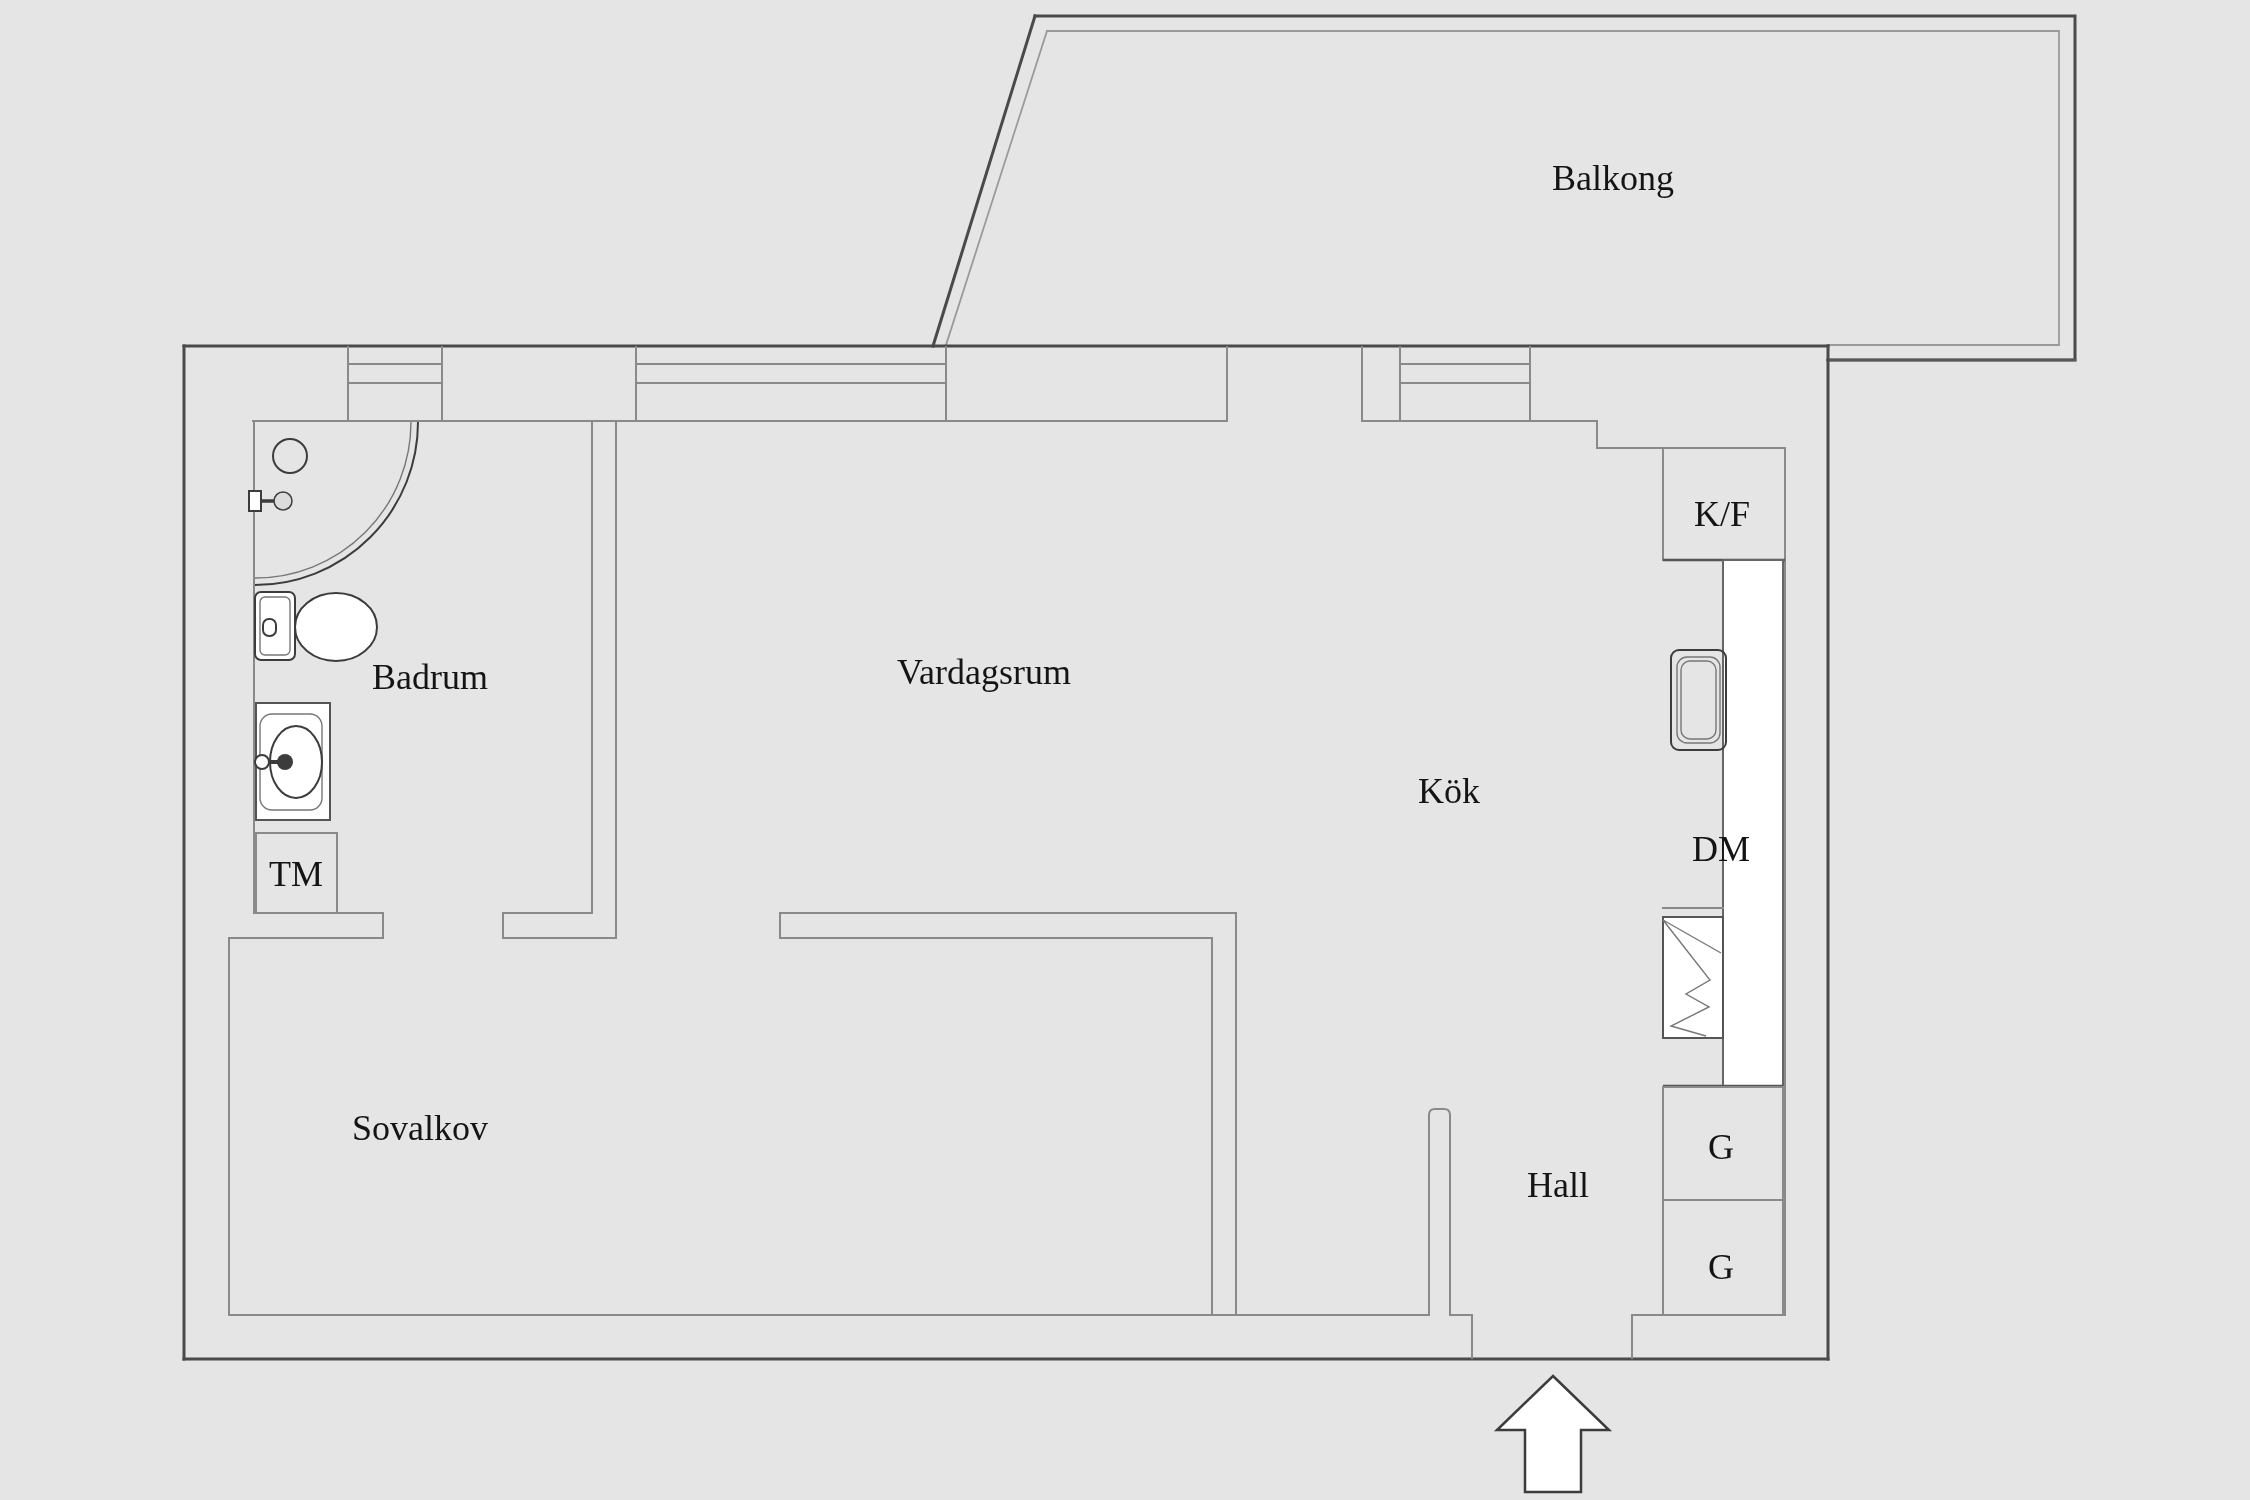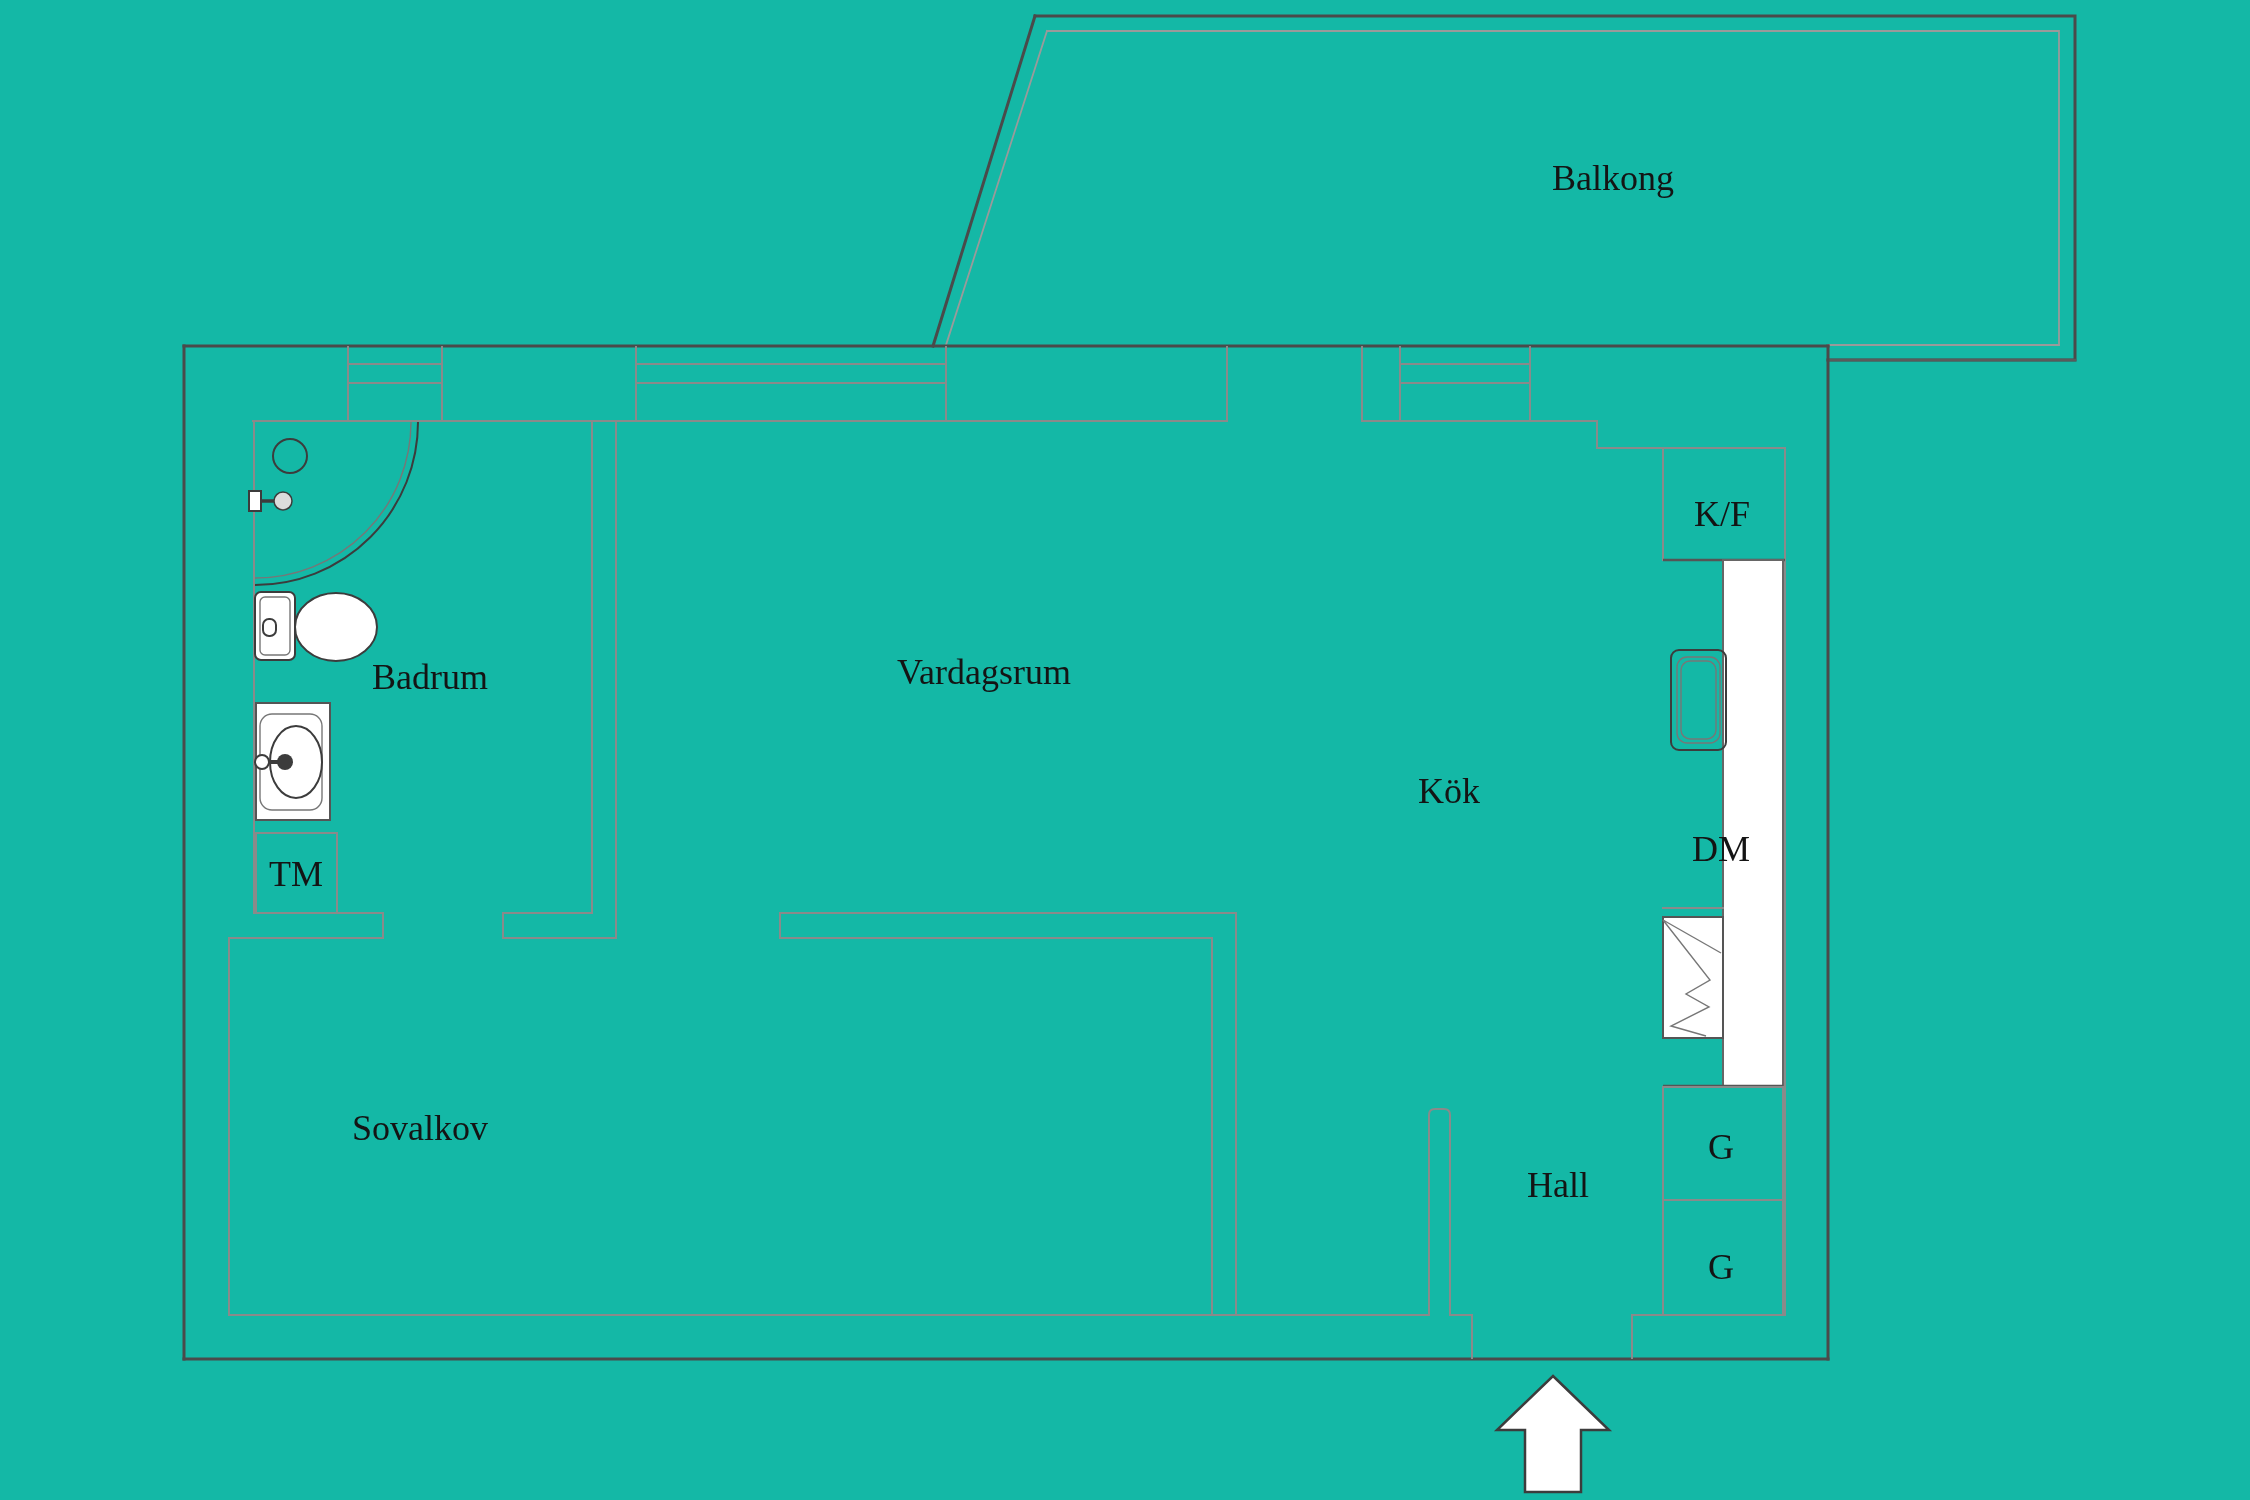--- a/index.html
+++ b/index.html
@@ -1,16 +1,16 @@
 <!DOCTYPE html>
 <html><head>
 <meta charset="utf-8">
 <style>
   html, body { margin: 0; padding: 0; background: #ffffff; }
-  .plan-wrap { width: 2250px; height: 1500px; background: #14b8a6; text-decoration: underline; }
+  .plan-wrap { width: 2250px; height: 1500px; background: #e5e5e5; text-decoration: underline; }
   svg { display: block; width: 2250px; height: 1500px; }
   .room-label {
     font-family: "Liberation Serif", "DejaVu Serif", serif;
     font-size: 36px;
     fill: #141414;
   }
   .fixture-label {
     font-family: "Liberation Serif", "DejaVu Serif", serif;
     font-size: 36px;
     fill: #141414;

